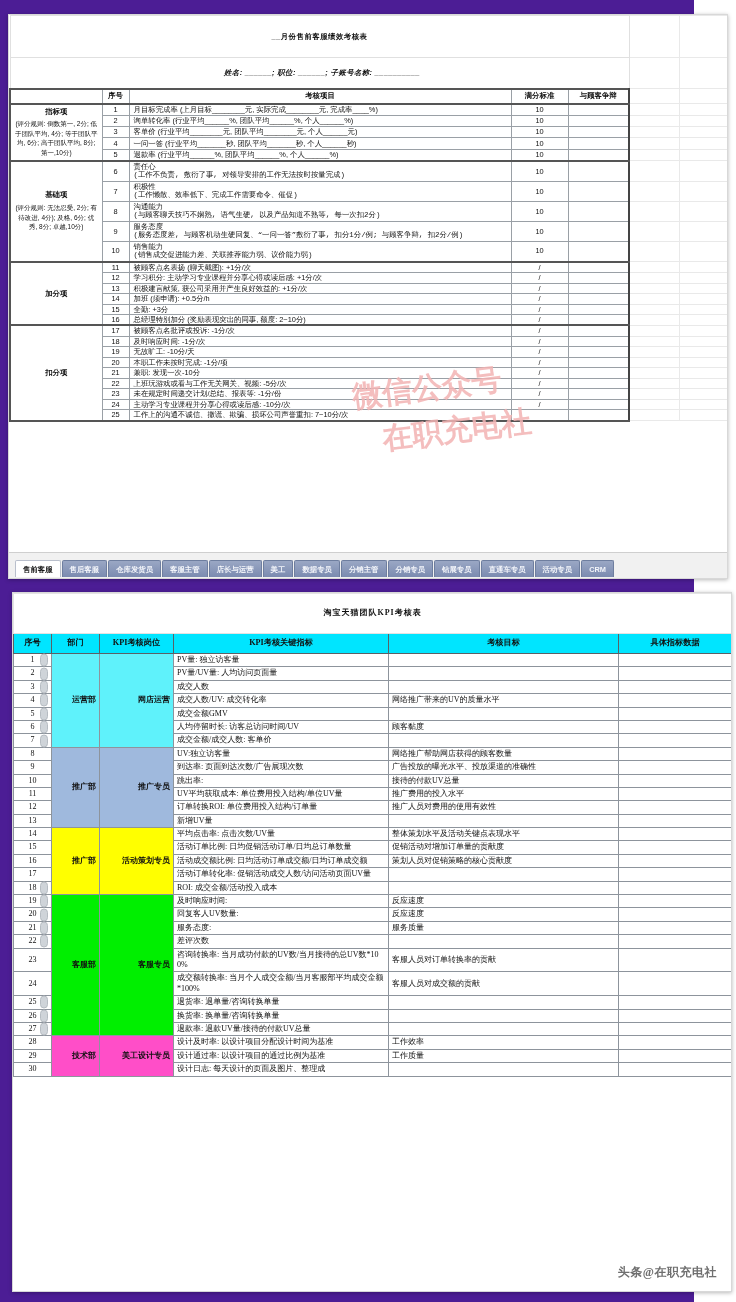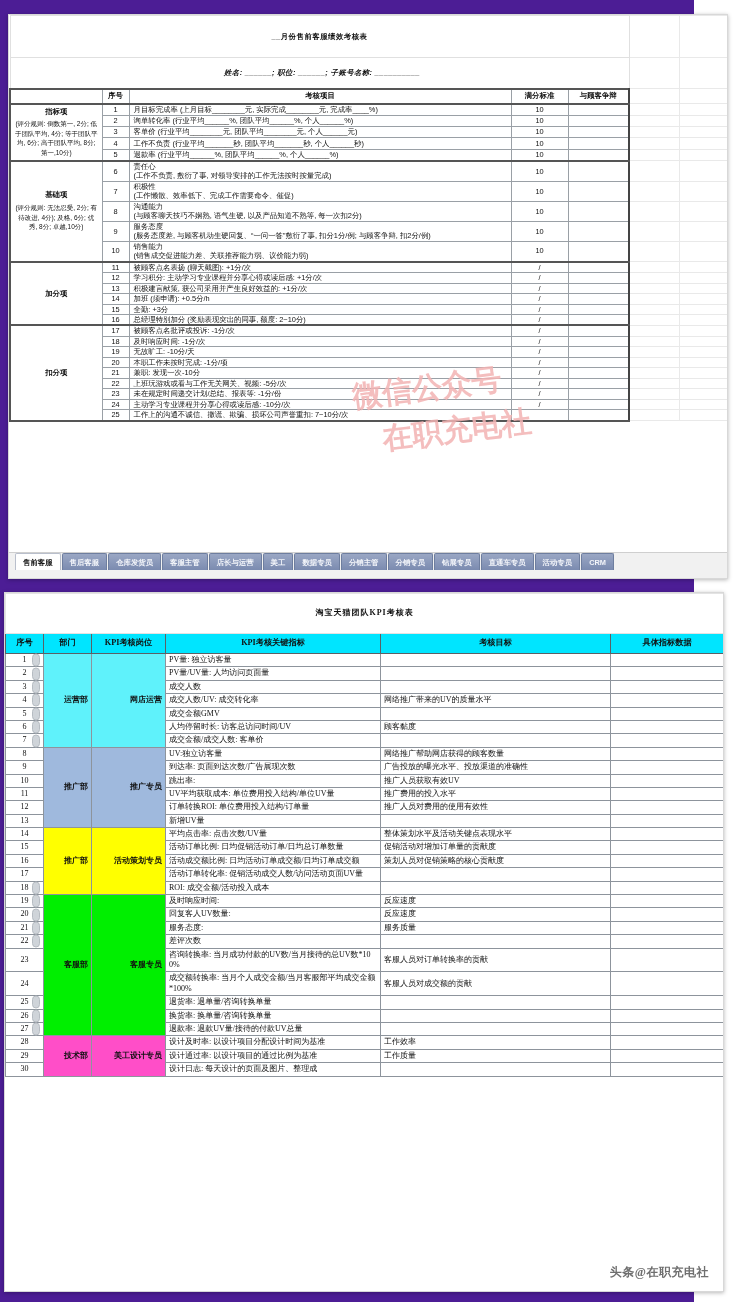--- a/index.html
+++ b/index.html
@@ -48,44 +48,44 @@
   }
   .t1-blank { border: 1px solid #e9e9e9 !important; background:#fff; }
   .hdr { font-weight: 700; text-align: center; font-size: 7.6px; }
   .ctr { text-align: center; }
   .cat {
     text-align: center; font-weight: 700; font-size: 11px; line-height: 1.45;
     padding: 2px 4px !important;
   }
   .cat .rule { display:block; font-weight: 400; font-size: 6.5px; line-height: 1.5; margin-top: 3px; }
   .itm { text-align: left; padding-left: 4px !important; }
-  .itm .l2 { display:block; }
+  .itm .l2 { display:block;font-family:Liberation Mono, monospace; }
   .r-thick { border-right: 2px solid #444 !important; }
   .b-thick { border-bottom: 2px solid #555 !important; }
   .t-thick { border-top: 2px solid #555 !important; }
   .l-thick { border-left: 2px solid #555 !important; }
 
   
   .tabbar {
     position:absolute; left:0; right:0; bottom:0; height: 26px;
     background:#f1f1f1; border-top:1px solid #cfcfcf;
-    display:flex; padding: 0 2px 1px 6px; gap:1px;
+    display:flex; align-items:flex-end; padding: 0 2px 1px 6px; gap:1px;
     overflow:hidden;
   }
   .tab {
     height: 17px; line-height: 17px; padding: 0 7px;
     font-size: 7.4px; font-weight:700; color:#f3f5fa;
     background: linear-gradient(#9aa7c4,#7b8bb0);
     border: 1px solid #6e7e9f; border-bottom:none;
     border-radius: 2px 2px 0 0; white-space: nowrap; flex: none;
   }
   .tab.active { background:#ffffff; color:#111; border-color:#b9bfcc; }
 
   
-  #sheet2 { left: 4px; top: 592px; width: 720px; height: 700px; }
+  #sheet2 { left: 12px; top: 592px; width: 720px; height: 700px; }
   .t2-title {
     font-size: 19px; font-weight: 700; text-align:center; color: #ff2020;
     height: 40px; letter-spacing: 1px;
     border:1px solid #e3e3e3 !important; background:#fff;
     font-family: "Liberation Serif","DejaVu Serif", serif;
   }
   table.k { border-collapse: collapse; table-layout: fixed; width:100%; }
   table.k td {
     border: 1px solid #8d949c; font-size: 8px; line-height: 1.3;
     padding: 1px 3px; color:#101010; vertical-align: middle;
@@ -180,21 +180,21 @@
           <tr>
             <td class="ctr">3</td>
             <td class="itm">客单价 (行业平均________元, 团队平均________元, 个人______元)</td>
             <td class="ctr">10</td>
             <td class="ctr r-thick"></td>
             <td class="t1-blank"></td>
             <td class="t1-blank"></td>
           </tr>
           <tr>
             <td class="ctr">4</td>
-            <td class="itm">工作不负责 (行业平均_______秒, 团队平均_______秒, 个人______秒)</td>
+            <td class="itm">一问一答 (行业平均_______秒, 团队平均_______秒, 个人______秒)</td>
             <td class="ctr">10</td>
             <td class="ctr r-thick"></td>
             <td class="t1-blank"></td>
             <td class="t1-blank"></td>
           </tr>
           <tr>
             <td class="ctr b-thick">5</td>
             <td class="itm b-thick">退款率 (行业平均______%, 团队平均______%, 个人______%)</td>
             <td class="ctr b-thick">10</td>
             <td class="ctr r-thick b-thick"></td>
@@ -459,21 +459,21 @@
           </tr>
           <tr>
             <td class="num">9</td>
             <td>到达率: 页面到达次数/广告展现次数</td>
             <td>广告投放的曝光水平、投放渠道的准确性</td>
             <td></td>
           </tr>
           <tr>
             <td class="num">10</td>
             <td>跳出率:</td>
-            <td>推广人员获取有效UV</td>
+            <td>接待的付款UV总量</td>
             <td></td>
           </tr>
           <tr>
             <td class="num">11</td>
             <td>UV平均获取成本: 单位费用投入结构/单位UV量</td>
             <td>推广费用的投入水平</td>
             <td></td>
           </tr>
           <tr>
             <td class="num">12</td>

